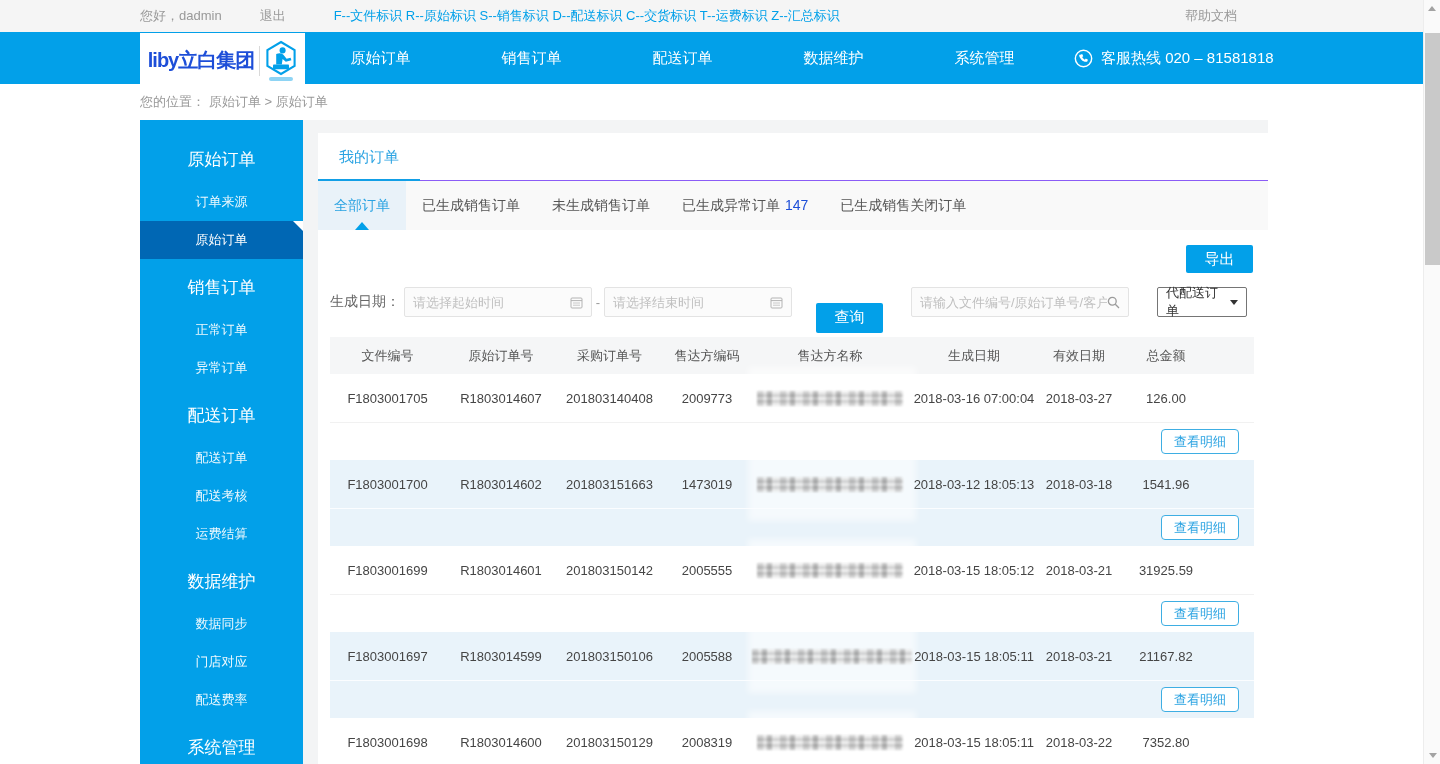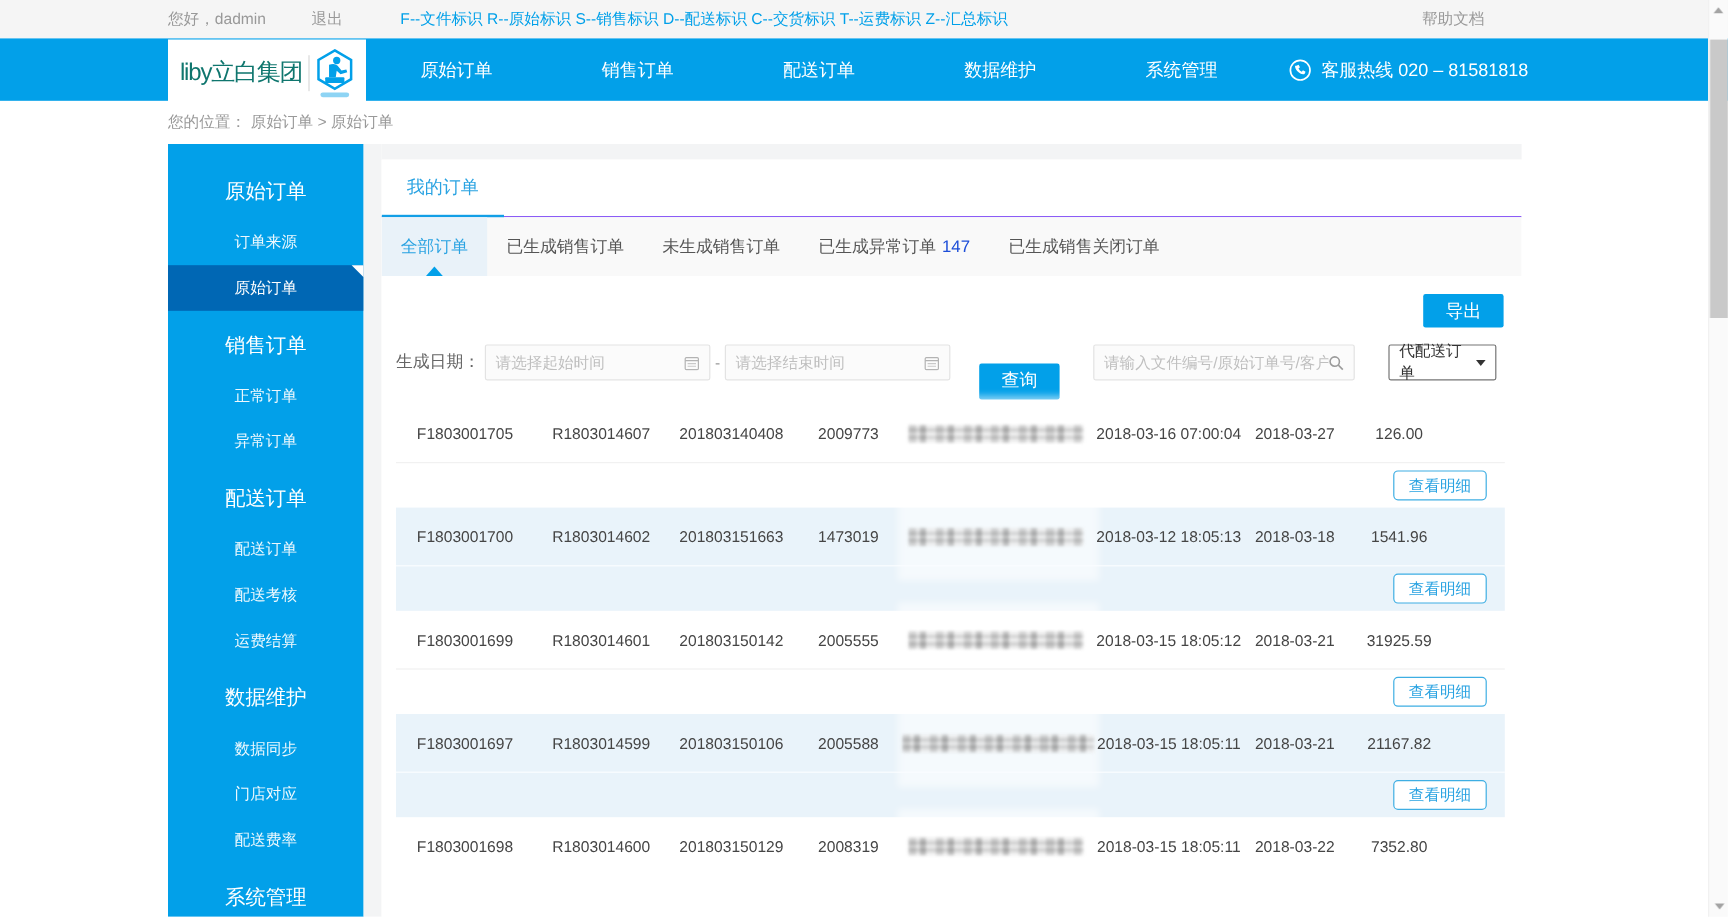--- a/index.html
+++ b/index.html
@@ -12,21 +12,21 @@
   .topbar .logout { margin-left:38px; cursor:pointer; }
   .topbar .legend { margin-left:48px; color:#00a0e9; }
   .topbar .help { margin-left:auto; margin-right:203px; cursor:pointer; }
 
   
   .navbar { position:relative; height:52px; background:#02a0e9; display:flex;
             align-items:center; color:#fff; }
   .logo-box { position:absolute; left:140px; top:1px; width:165px; height:55px;
               background:#fff; border-radius:0 0 3px 3px; display:flex;
               align-items:center; justify-content:center; gap:5px; z-index:6; }
-  .logo-text { color:#0f766e; font-size:20px; font-weight:normal; letter-spacing:-1px; }
+  .logo-text { color:#1d4ed8; font-size:20px; font-weight:bold; letter-spacing:-1px; }
   .logo-divider { width:1px; height:30px; background:#d9d9d9; }
   .logo-hex { display:flex; flex-direction:column; align-items:center; }
   .logo-hex .mini-bar { width:24px; height:4px; border-radius:2px; background:#8ed4f4; margin-top:1px; }
   .nav-menu { display:flex; margin-left:305px; }
   .nav-item { width:151px; text-align:center; font-size:15px; cursor:pointer; }
   .hotline { display:flex; align-items:center; gap:8px; margin-left:14px; font-size:15px; }
 
   
   .breadcrumb { height:36px; background:#fff; display:flex; align-items:center;
                 padding-left:140px; font-size:13px; color:#999; }
@@ -241,20 +241,30 @@
           </svg>
         </span>
       </div>
       <div class="select-box">
         <span>代配送订单</span>
         <span class="caret-down"></span>
       </div>
     </div>
 
     <div class="table">
+      <div class="t-head">
+        <div class="cell c0">文件编号</div>
+        <div class="cell c1">原始订单号</div>
+        <div class="cell c2">采购订单号</div>
+        <div class="cell c3">售达方编码</div>
+        <div class="cell c4">售达方名称</div>
+        <div class="cell c5">生成日期</div>
+        <div class="cell c6">有效日期</div>
+        <div class="cell c7">总金额</div>
+      </div>
 
       <div class="record">
         <div class="halo"></div>
         <div class="data-line">
           <div class="cell c0">F1803001705</div>
           <div class="cell c1">R1803014607</div>
           <div class="cell c2">201803140408</div>
           <div class="cell c3">2009773</div>
           <div class="cell c4">
               <div class="blur-name"></div>

